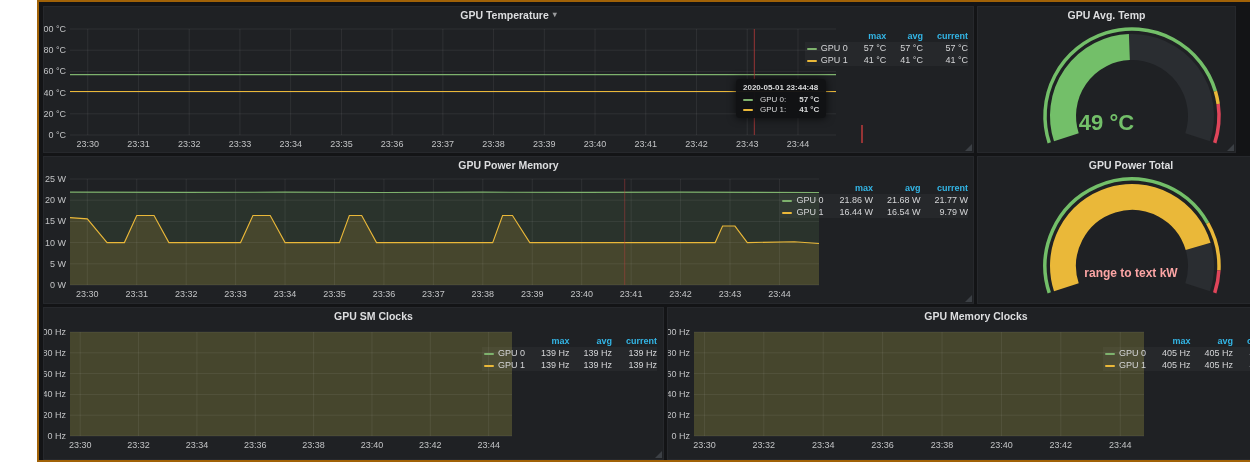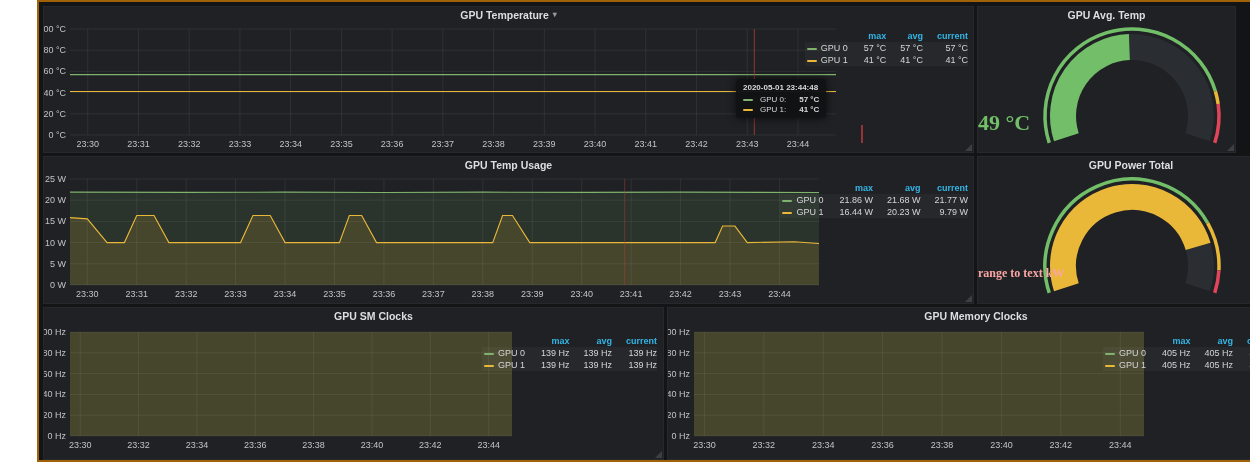--- a/index.html
+++ b/index.html
@@ -26,21 +26,21 @@
   .lr td{background:rgba(255,255,255,0.035);}
   .ln{padding:1px 2px;white-space:nowrap;cursor:pointer;}
   .lv{text-align:right;padding:1px 0 1px 14px;white-space:nowrap;}
   .sw{display:inline-block;width:10px;height:2px;margin-right:4px;vertical-align:middle;border-radius:1px;}
   .gtooltip{position:absolute;left:692px;top:72px;background:rgba(17,18,20,0.96);
     border-radius:3px;padding:4px 7px;font-size:8px;color:#d8d9da;
     box-shadow:0 0 8px rgba(0,0,0,0.7);white-space:nowrap;z-index:5;}
   .ttd{font-weight:bold;margin-bottom:3px;}
   .ttr{display:flex;align-items:center;gap:3px;margin-top:1px;}
   .ttv{font-weight:bold;margin-left:auto;padding-left:10px;}
-  .gauge-text{position:absolute;left:0;width:100%;font-weight:bold;pointer-events:none;font-family:Liberation Serif, serif;}
+  .gauge-text{position:absolute;left:0;width:100%;text-align:center;font-weight:bold;pointer-events:none;}
   #gt1{top:103px;font-size:22px;}
   #gt2{top:109px;font-size:12px;}
   .corner{position:absolute;right:1px;bottom:1px;width:0;height:0;border-style:solid;
     border-width:0 0 7px 7px;border-color:transparent transparent #3c4045 transparent;cursor:se-resize;}
 </style>
 </head>
 <body>
 
 <div class="viewport">
 
@@ -149,21 +149,21 @@
         <path d="M 71.25808308232165 119.88447851062045 A 87 87 0 1 1 237.3913956445117 68.20332416511208" stroke="#73BF69" stroke-width="3.5" fill="none"></path>
         <path d="M 237.3913956445117 68.20332416511208 A 87 87 0 0 1 240.17014403560864 81.0122447104365" stroke="#EAB839" stroke-width="3.5" fill="none"></path>
         <path d="M 240.17014403560864 81.0122447104365 A 87 87 0 0 1 236.74191691767834 119.88447851062043" stroke="#E0455A" stroke-width="3.5" fill="none"></path>
       </svg>
     <div class="gauge-text" id="gt1" style="color:#73BF69;">49 °C</div>
     <div class="corner"></div>
   </div>
 
   <div class="panel" id="p3">
     <div class="ptitle">
-      <span>GPU Temp Usage</span>
+      <span>GPU Power Memory</span>
     </div>
     <svg class="chart" width="931" height="132" viewBox="0 0 931 132">
         <polygon points="26,19.144000000000013 142.18151815181517,19.355999999999987 241.05940594059405,19.144000000000013 339.9372937293729,19.567999999999998 438.8151815181518,19.144000000000013 537.6930693069306,19.355999999999987 636.5709570957096,19.144000000000013 775,19.567999999999998 775,112 26,112" fill="#7EB26D" fill-opacity="0.12"></polygon>
         <polygon points="26,44.583999999999996 43.303630363036305,45.856 63.07920792079208,69.6 80.38283828382839,69.6 92.74257425742574,42.464000000000006 110.04620462046205,42.464000000000006 124.87788778877886,69.6 196.56435643564356,69.6 208.92409240924093,42.464000000000006 226.2277227722772,42.464000000000006 241.05940594059405,69.6 295.44224422442244,69.6 305.3300330033003,42.464000000000006 317.68976897689765,42.464000000000006 332.5214521452145,69.6 448.70297029702965,69.6 458.5907590759076,42.464000000000006 468.4785478547854,42.464000000000006 485.7821782178217,69.6 671.1782178217821,69.6 678.5940594059405,53.06399999999999 690.953795379538,53.06399999999999 703.3135313531353,69.6 750.2805280528053,68.75200000000001 775,70.448 775,112 26,112" fill="#EAB839" fill-opacity="0.15"></polygon>
         <line x1="26" y1="6" x2="775" y2="6" stroke="rgba(255,255,255,0.07)"></line>
         <text x="22" y="9" class="tick ty">25 W</text>
         <line x1="26" y1="27.199999999999996" x2="775" y2="27.199999999999996" stroke="rgba(255,255,255,0.07)"></line>
         <text x="22" y="30.199999999999996" class="tick ty">20 W</text>
         <line x1="26" y1="48.400000000000006" x2="775" y2="48.400000000000006" stroke="rgba(255,255,255,0.07)"></line>
         <text x="22" y="51.400000000000006" class="tick ty">15 W</text>
@@ -218,21 +218,21 @@
             </tr>
             <tr class="lr">
               <td class="ln"><span class="sw" style="background:#7EB26D"></span>GPU 0</td>
               <td class="lv">21.86 W</td>
               <td class="lv">21.68 W</td>
               <td class="lv">21.77 W</td>
             </tr>
             <tr class="lr">
               <td class="ln"><span class="sw" style="background:#EAB839"></span>GPU 1</td>
               <td class="lv">16.44 W</td>
-              <td class="lv">20.23 W</td>
+              <td class="lv">16.54 W</td>
               <td class="lv">9.79 W</td>
             </tr>
           </tbody>
         </table>
       </div>
     <div class="corner"></div>
   </div>
 
   <div class="panel" id="p4">
     <div class="ptitle">

